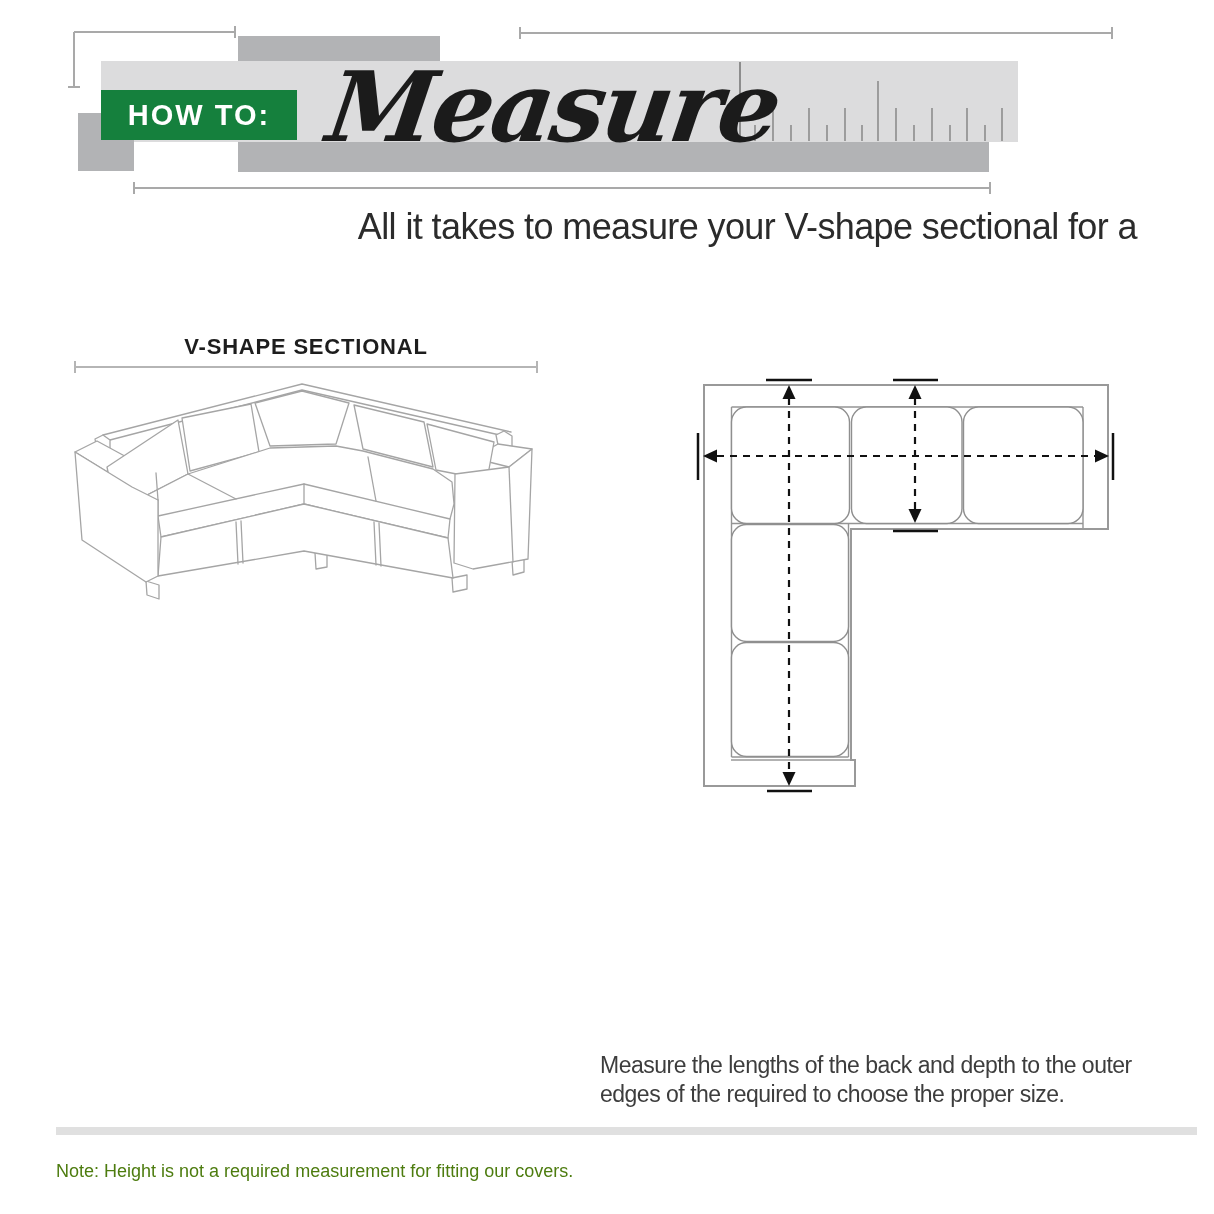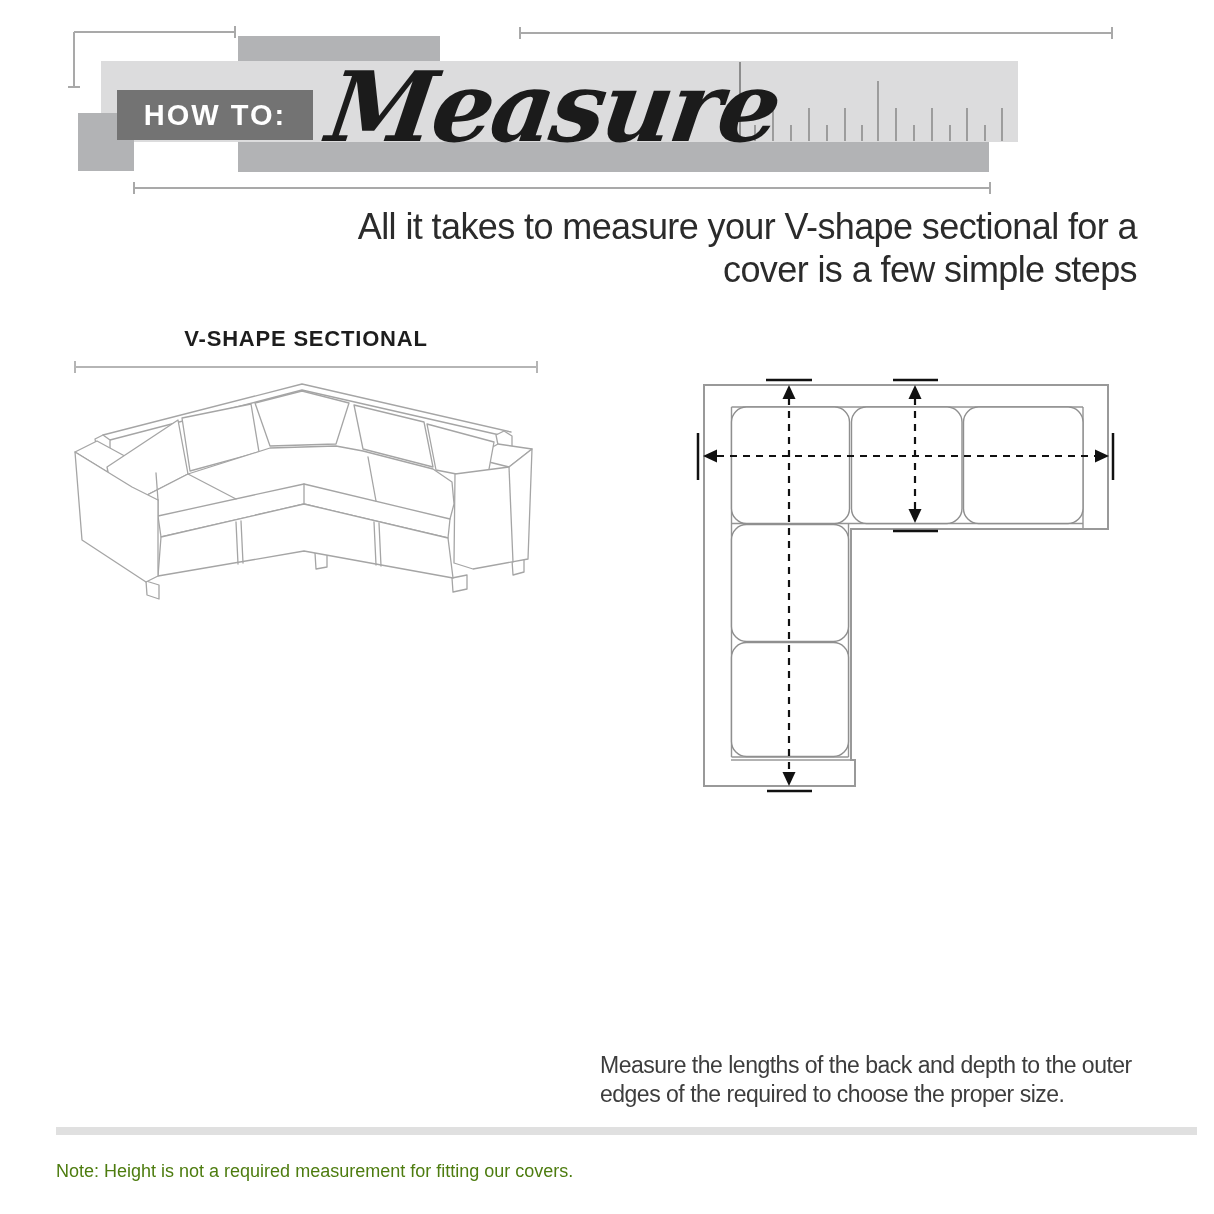--- a/index.html
+++ b/index.html
@@ -1,31 +1,31 @@
 <!DOCTYPE html>
 <html><head>
 <meta charset="utf-8">
 <style>
   html,body{margin:0;padding:0;background:#ffffff;}
   body{font-family:"Liberation Sans", sans-serif; width:1214px; height:1214px; position:relative; overflow:hidden;}
   .abs{position:absolute;}
 
   
   #header-art{left:0;top:0;width:1214px;height:210px;}
-  .kicker-box{left:101px;top:90px;width:196px;height:50px;background:#737373;display:flex;align-items:center;justify-content:center;margin-left:16px;}
+  .kicker-box{left:101px;top:90px;width:196px;height:50px;background:#15803d;display:flex;align-items:center;justify-content:center;}
   .kicker-box span{color:#ffffff;font-weight:bold;font-size:29px;letter-spacing:2px;}
   .title-script{left:328px;top:48px;width:420px;height:130px;
     font-family:"DejaVu Serif", serif;font-style:italic;font-weight:bold;
     font-size:97px;line-height:118px;color:#1b1b1b;transform:skewX(-8deg);
     letter-spacing:-3px;text-align:center;}
   .intro{right:77px;top:205px;text-align:right;color:#2b2b2b;
     font-size:36px;line-height:43px;font-weight:300;letter-spacing:-0.6px;}
 
   
-  .sectional-label{left:75px;top:326px;width:462px;text-align:center;
+  .sectional-label{left:75px;top:334px;width:462px;text-align:center;
     font-weight:bold;font-size:22px;letter-spacing:0.8px;color:#1d1d1d;}
   #sofa-art{left:68px;top:360px;width:472px;height:254px;}
 
   
   #topdown-art{left:690px;top:372px;width:432px;height:428px;}
 
   
   .instructions{left:600px;top:1039px;color:#3d3d3d;font-size:23px;line-height:28.5px;
     font-weight:300;letter-spacing:-0.5px;margin-top:12px;}
   .divider{left:56px;top:1127px;width:1141px;height:8px;background:#e0e0e0;}
@@ -67,21 +67,20 @@
   </g>
 </svg>
 
 <div class="abs kicker-box">
   <span>HOW TO:</span>
 </div>
 <div class="abs title-script">Measure</div>
 
 <div class="abs intro">
   <div>All it takes to measure your V-shape sectional for a</div>
-  <div>cover is a few simple steps</div>
 </div>
 
 <div class="abs sectional-label">V-SHAPE SECTIONAL</div>
 
 <svg id="sofa-art" class="abs" width="472" height="254" viewBox="0 0 472 254">
 
   <g stroke="#b5b5b5" stroke-width="2" fill="none">
     <path d="M7,1 V13 M7,7 H469 M469,1 V13"></path>
   </g>
 

